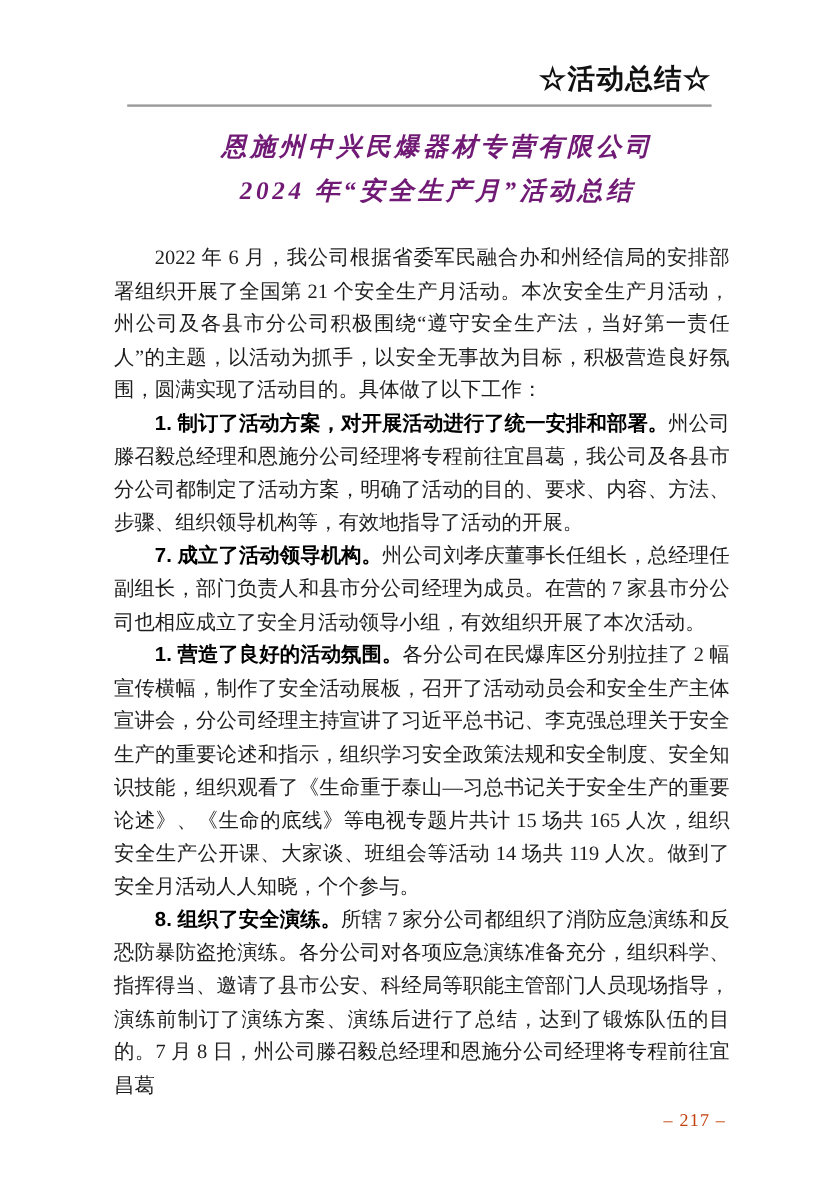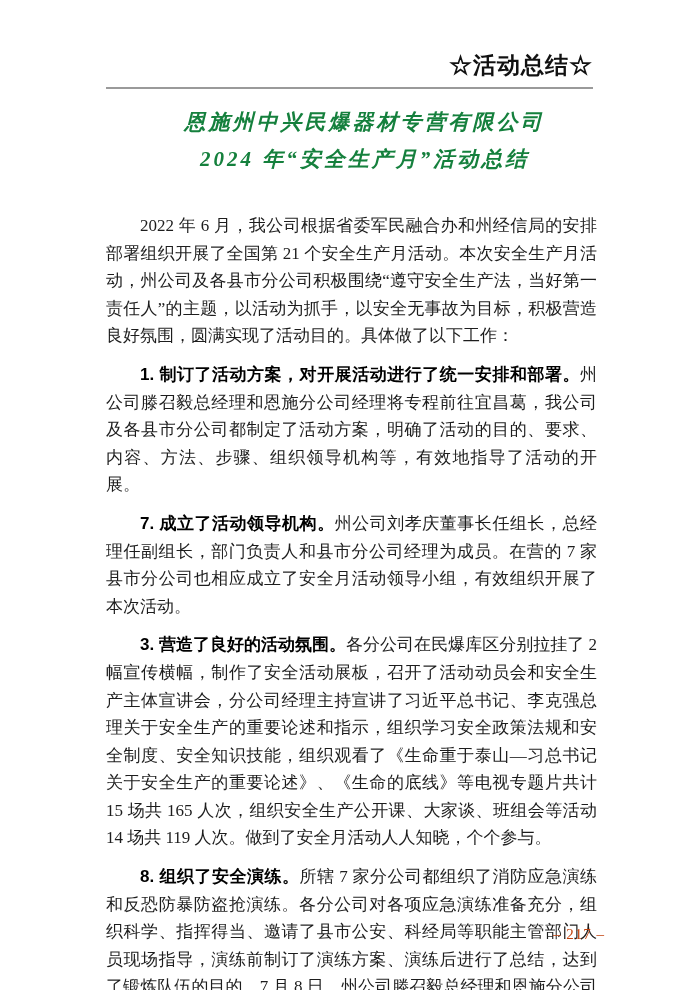--- a/index.html
+++ b/index.html
@@ -38,38 +38,38 @@
   .title-block {
     position: absolute;
     left: 0; right: 0;
     top: 104px;
     text-align: center;
   }
   .title-line {
     font-family: cursive, "Liberation Serif", serif;
     font-style: italic;
     font-weight: 600;
-    color: #15803d;
+    color: #701a75;
     font-size: 21px;
     letter-spacing: 3px;
     line-height: 37px;
     margin: 0;
     padding-left: 29px;
   }
   .doc-body {
     position: absolute;
     left: 95px; top: 201px;
     width: 513px;
     font-size: 17px;
     line-height: 27.6px;
     text-align: justify;
     color: #1d1d1d;
   }
   .doc-body p {
-    margin: 11px;
+    margin: 0;
     text-indent: 2em;
   }
   .lead {
     font-family: "Liberation Sans", sans-serif;
     font-weight: bold;
     color: #000000;
   }
   .page-number {
     position: absolute;
     top: 926px;
@@ -92,19 +92,19 @@
 
   <div class="title-block">
     <h1 class="title-line">恩施州中兴民爆器材专营有限公司</h1>
     <h2 class="title-line">2024 年“安全生产月”活动总结</h2>
   </div>
 
   <div class="doc-body">
     <p><span>2022 年 6 月，我公司根据省委军民融合办和州经信局的安排部署组织开展了全国第 21 个安全生产月活动。本次安全生产月活动，州公司及各县市分公司积极围绕“遵守安全生产法，当好第一责任人”的主题，以活动为抓手，以安全无事故为目标，积极营造良好氛围，圆满实现了活动目的。具体做了以下工作：</span></p>
     <p><span class="lead">1. 制订了活动方案，对开展活动进行了统一安排和部署。</span><span>州公司滕召毅总经理和恩施分公司经理将专程前往宜昌葛，我公司及各县市分公司都制定了活动方案，明确了活动的目的、要求、内容、方法、步骤、组织领导机构等，有效地指导了活动的开展。</span></p>
     <p><span class="lead">7. 成立了活动领导机构。</span><span>州公司刘孝庆董事长任组长，总经理任副组长，部门负责人和县市分公司经理为成员。在营的 7 家县市分公司也相应成立了安全月活动领导小组，有效组织开展了本次活动。</span></p>
-    <p><span class="lead">3. 营造了良好的活动氛围。</span><span>各分公司在民爆库区分别拉挂了 2 幅宣传横幅，制作了安全活动展板，召开了活动动员会和安全生产主体宣讲会，分公司经理主持宣讲了习近平总书记、李克强总理关于安全生产的重要论述和指示，组织学习安全政策法规和安全制度、安全知识技能，组织观看了《生命重于泰山—习总书记关于安全生产的重要论述》、《生命的底线》等电视专题片共计 15 场共 165 人次，组织安全生产公开课、大家谈、班组会等活动 14 场共 119 人次。做到了安全月活动人人知晓，个个参与。</span></p>
+    <p><span class="lead">1. 营造了良好的活动氛围。</span><span>各分公司在民爆库区分别拉挂了 2 幅宣传横幅，制作了安全活动展板，召开了活动动员会和安全生产主体宣讲会，分公司经理主持宣讲了习近平总书记、李克强总理关于安全生产的重要论述和指示，组织学习安全政策法规和安全制度、安全知识技能，组织观看了《生命重于泰山—习总书记关于安全生产的重要论述》、《生命的底线》等电视专题片共计 15 场共 165 人次，组织安全生产公开课、大家谈、班组会等活动 14 场共 119 人次。做到了安全月活动人人知晓，个个参与。</span></p>
     <p><span class="lead">8. 组织了安全演练。</span><span>所辖 7 家分公司都组织了消防应急演练和反恐防暴防盗抢演练。各分公司对各项应急演练准备充分，组织科学、指挥得当、邀请了县市公安、科经局等职能主管部门人员现场指导，演练前制订了演练方案、演练后进行了总结，达到了锻炼队伍的目的。7 月 8 日，州公司滕召毅总经理和恩施分公司经理将专程前往宜昌葛</span></p>
   </div>
 
   <div class="page-number">– 217 –</div>
 
 </div>
 
 </body></html>

